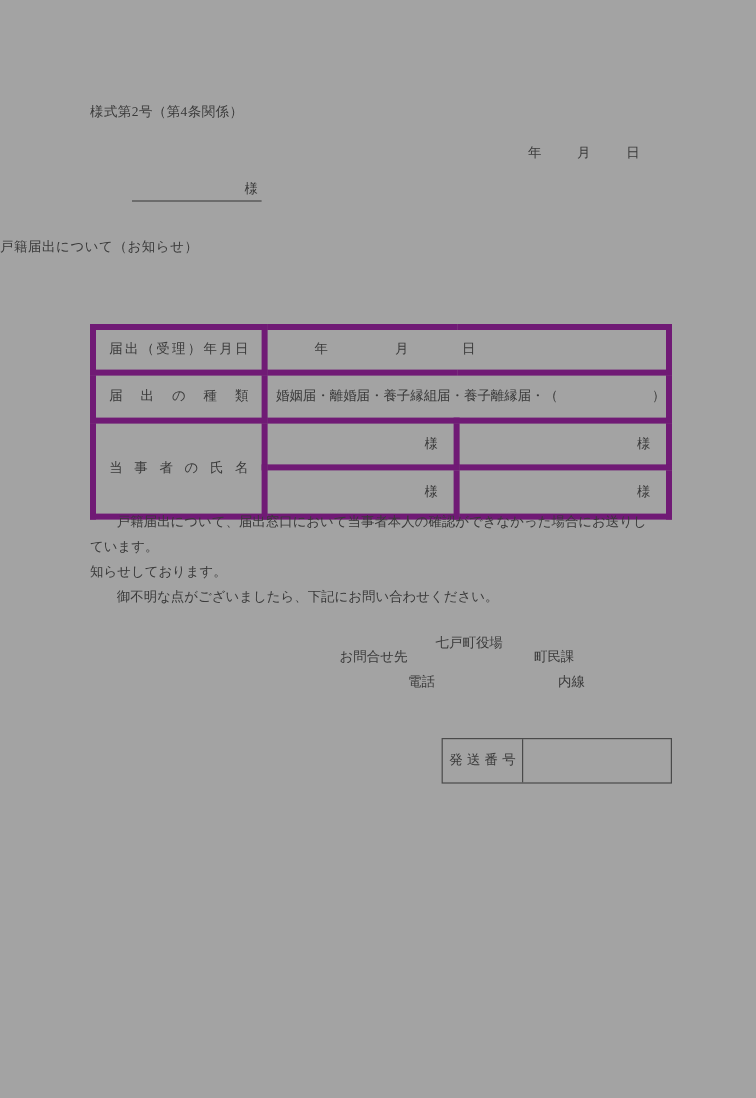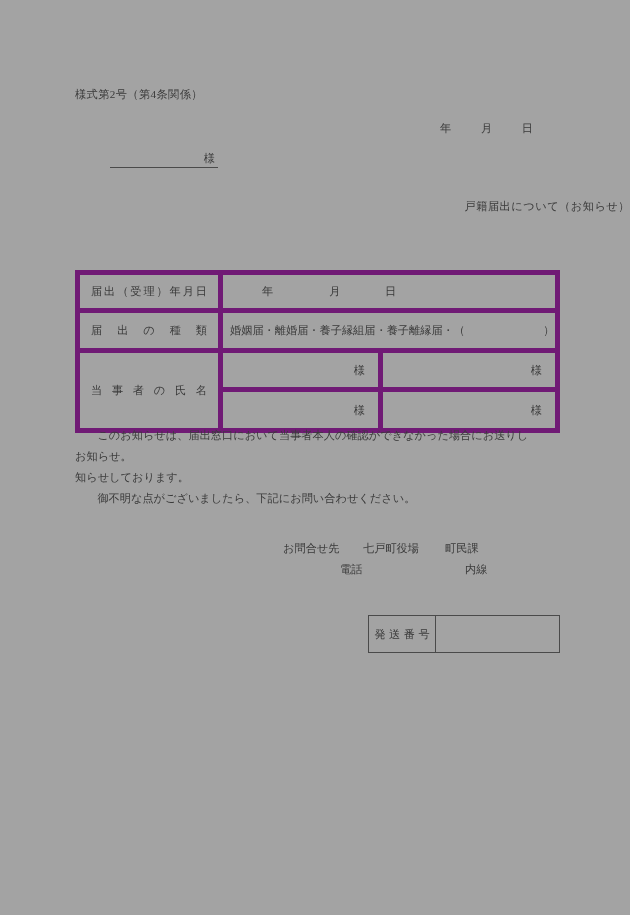--- a/index.html
+++ b/index.html
@@ -16,21 +16,21 @@
     overflow:hidden;
   }
   .abs{position:absolute;}
   .form-number{left:75px;top:86px;letter-spacing:0.4px;}
   .date-line{left:440px;top:120px;width:93px;display:flex;justify-content:space-between;}
   .addressee{
     left:110px;top:150px;width:108px;height:18px;
     border-bottom:1px solid #4a4a4a;
     text-align:right;padding-right:3px;box-sizing:border-box;
   }
-  .doc-title{left:0;top:198px;width:630px;text-align:right;letter-spacing:0.5px;}
+  .doc-title{left:0;top:198px;width:630px;text-align:left;letter-spacing:0.5px;}
   .intro{left:75px;top:233px;width:480px;white-space:pre;}
   .notice-table{
     position:absolute;left:75px;top:270px;width:480px;
     border-collapse:collapse;table-layout:fixed;
     font-size:11.2px;color:#3a3a3a;
   }
   .notice-table td{
     border:5px solid #701a75;
     vertical-align:middle;
     padding:0;
@@ -44,21 +44,21 @@
   .notice-table td.th .j{
     display:block;width:100%;
     text-align:justify;text-align-last:justify;
   }
   .notice-table td.date-val{padding-left:39px;white-space:pre;}
   .notice-table td.kind-val{padding-left:7px;white-space:pre;margin-left:30px;}
   .notice-table td.sama{text-align:right;padding-right:13px;}
   .body-text{left:75px;top:425px;width:490px;}
   .body-text .line{white-space:pre;height:21px;line-height:21px;}
   .contact-label{left:283px;top:540px;}
-  .office-name{left:363px;top:540px;}
+  .office-name{left:363px;top:528px;}
   .section-name{left:445px;top:540px;}
   .phone-label{left:340px;top:561px;}
   .ext-label{left:465px;top:561px;}
   .dispatch-box{
     left:368px;top:615px;width:192px;height:38px;
     border:1px solid #4a4a4a;
     display:flex;box-sizing:border-box;
   }
   .dispatch-label{
     width:67px;box-sizing:border-box;
@@ -115,22 +115,22 @@
         <td class="sama">様</td>
       </tr>
       <tr class="r4">
         <td class="sama">様</td>
         <td class="sama">様</td>
       </tr>
     </tbody>
   </table>
 
   <div class="abs body-text">
-    <div class="line">　　このお知らせは、届出窓口において当事者本人の確認ができなかった場合にお送りし</div>
-    <div class="line">お知らせ。</div>
+    <div class="line">　　戸籍届出について、届出窓口において当事者本人の確認ができなかった場合にお送りし</div>
+    <div class="line">ています。</div>
     <div class="line">知らせしております。</div>
     <div class="line">　　御不明な点がございましたら、下記にお問い合わせください。</div>
   </div>
 
   <span class="abs contact-label">お問合せ先</span>
   <span class="abs office-name">七戸町役場</span>
   <span class="abs section-name">町民課</span>
   <span class="abs phone-label">電話</span>
   <span class="abs ext-label">内線</span>
 

